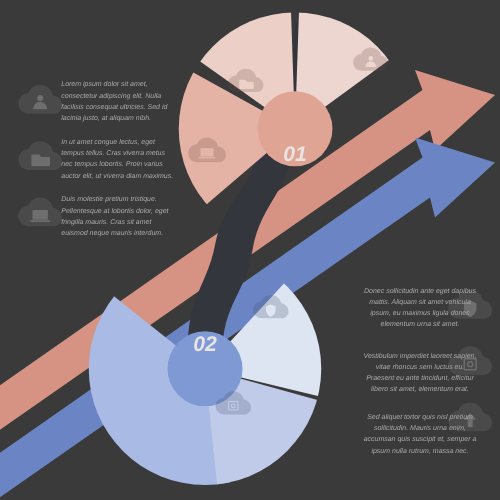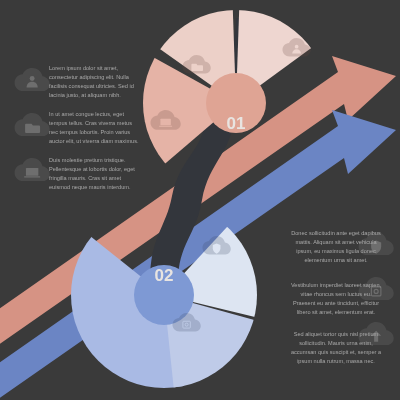--- a/index.html
+++ b/index.html
@@ -2,21 +2,21 @@
 <html><head>
 <meta charset="utf-8">
 <style>
   html,body{margin:0;padding:0;}
   body{
     width:400px;height:400px;overflow:hidden;
     background:#3a3a3a;
     font-family:"Liberation Sans", sans-serif;
     position:relative;
   }
-  #stage{position:absolute;inset:0;width:400px;height:400px;}
+  #stage{position:absolute;inset:0;width:400px;height:400px;font-style:italic;}
   svg.layer{position:absolute;left:0;top:0;width:400px;height:400px;}
   .txtblock{position:absolute;color:#a9a9a9;font-size:5.6px;line-height:1.62;}
   .txtblock.left{left:49px;width:92px;text-align:left;}
   .txtblock.right{right:18px;width:92px;text-align:center;}
   .num{
     font-size:17px;font-weight:bold;fill:#e8e4e1;
     font-family:"Liberation Sans", sans-serif;
   }
 </style>
 </head>

